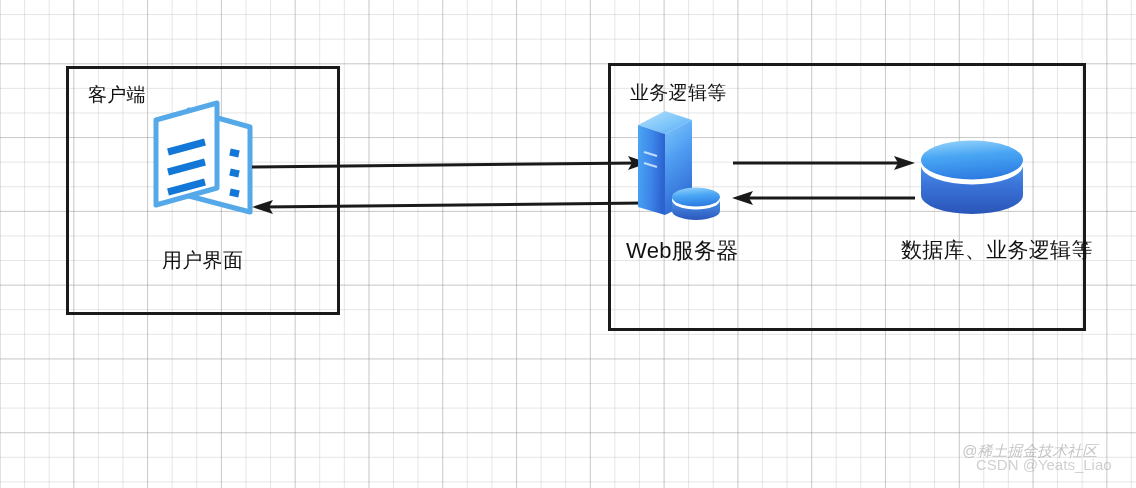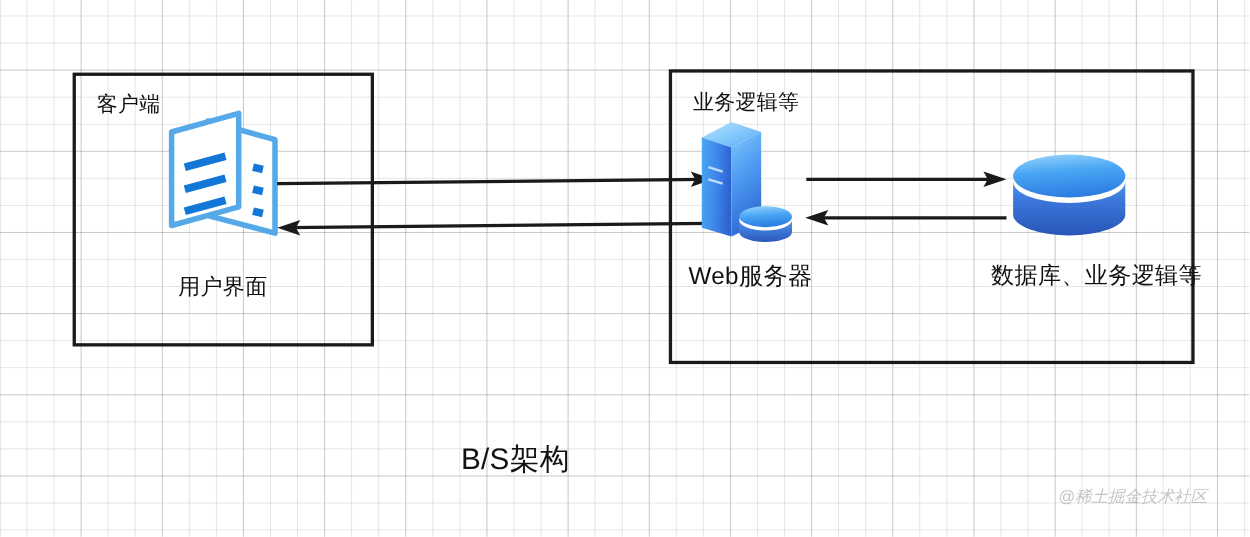--- a/index.html
+++ b/index.html
@@ -189,17 +189,17 @@
     </g>
   </svg>
 
   <div class="label" id="client-title">客户端</div>
   <div class="label" id="client-caption">用户界面</div>
 
   <div class="label" id="server-title">业务逻辑等</div>
   <div class="label" id="web-caption">Web服务器</div>
   <div class="label" id="db-caption">数据库、业务逻辑等</div>
 
-  <div class="label" id="diagram-caption">B/S架构</div>
 
   <div class="watermark" id="wm-juejin">@稀土掘金技术社区</div>
+  <div class="watermark" id="wm-csdn">CSDN @Yeats_Liao</div>
 
 </div>
 
 </body></html>

